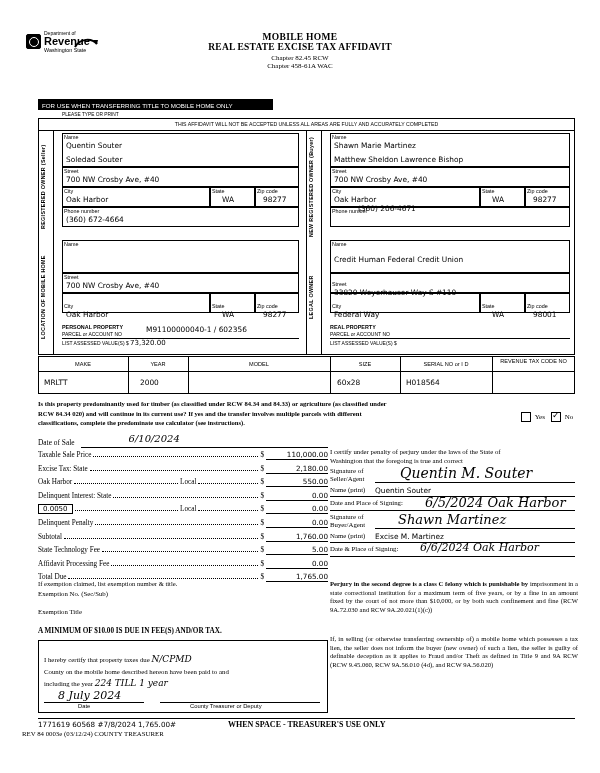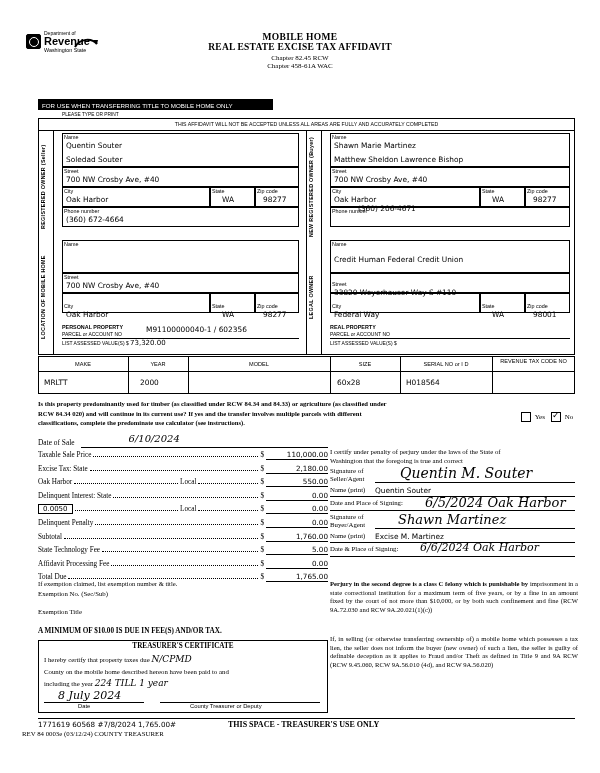--- a/index.html
+++ b/index.html
@@ -292,21 +292,20 @@
     </div>
     <div class="sm" style="font-size:6.8px;">
       <span>Exemption Title</span>
       <span class="cell-val" style="position:relative;left:6px;"></span>
     </div>
   </div>
 
   <div class="sm bold" style="position:absolute;left:38px;top:627px;font-size:7.2px;">A MINIMUM OF $10.00 IS DUE IN FEE(S) AND/OR TAX.</div>
 
   <div class="bx" style="left:38px;top:640px;width:290px;height:73px;"></div>
-  <div class="ctr bold" style="position:absolute;left:38px;top:642px;width:290px;font-size:7.2px;">TREASURER'S CERTIFICATE</div>
   <div class="sm" style="position:absolute;left:44px;top:653px;width:278px;font-size:6.8px;line-height:1.55;">
     <span>I hereby certify that property taxes due</span>
     <span class="hand" style="font-size:9px;">N/CPMD</span><br>
     <span>County on the mobile home described hereon have been paid to and</span><br>
     <span>including the year</span>
     <span class="hand" style="font-size:9px;">224  TILL  1 year</span>
   </div>
   <div class="hand" style="position:absolute;left:58px;top:689px;font-size:11px;">8 July 2024</div>
   <div class="ln" style="left:44px;top:702px;width:100px;height:1px;"></div>
   <div class="ln" style="left:160px;top:702px;width:160px;height:1px;"></div>
@@ -349,16 +348,16 @@
   <div class="ln" style="left:330px;top:556px;width:245px;height:1px;"></div>
 
   <div class="sm" style="position:absolute;left:330px;top:580px;width:248px;font-size:6.6px;line-height:1.32;text-align:justify;">
     <span class="bold">Perjury in the second degree is a class C felony which is punishable by</span>
     <span>imprisonment in a state correctional institution for a maximum term of five years, or by a fine in an amount fixed by the court of not more than $10,000, or by both such confinement and fine (RCW 9A.72.030 and RCW 9A.20.021(1)(c))</span>
   </div>
   <div class="sm" style="position:absolute;left:330px;top:635px;width:248px;font-size:6.6px;line-height:1.32;text-align:justify;">If, in selling (or otherwise transferring ownership of) a mobile home which possesses a tax lien, the seller does not inform the buyer (new owner) of such a lien, the seller is guilty of definable deception as it applies to Fraud and/or Theft as defined in Title 9 and 9A RCW (RCW 9.45.060, RCW 9A.56.010 (4d), and RCW 9A.56.020)</div>
 
   <div class="ln" style="left:38px;top:718px;width:537px;height:1px;"></div>
   <div class="cell-val" style="left:38px;top:720px;font-size:7.2px;">1771619  60568  #7/8/2024  1,765.00#</div>
-  <div class="bold" style="position:absolute;left:228px;top:720px;font-size:8px;">THIS SPACE - TREASURER'S USE ONLY</div>
+  <div class="bold" style="position:absolute;left:228px;top:720px;font-size:8px;">WHEN SPACE - TREASURER'S USE ONLY</div>
   <div class="sm" style="position:absolute;left:22px;top:730px;font-size:6.8px;">REV 84 0003e (03/12/24) COUNTY TREASURER</div>
 
 </div>
 
 </body></html>

